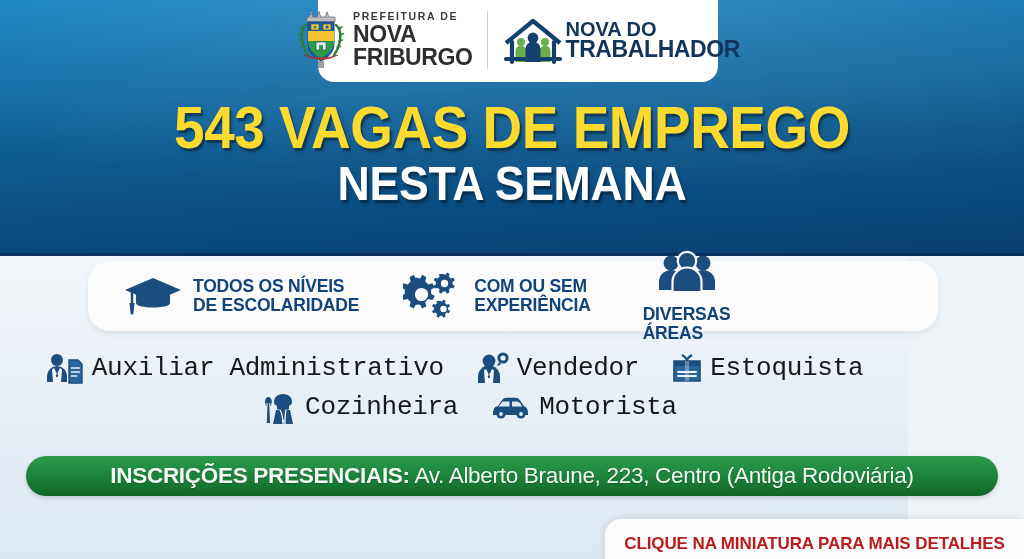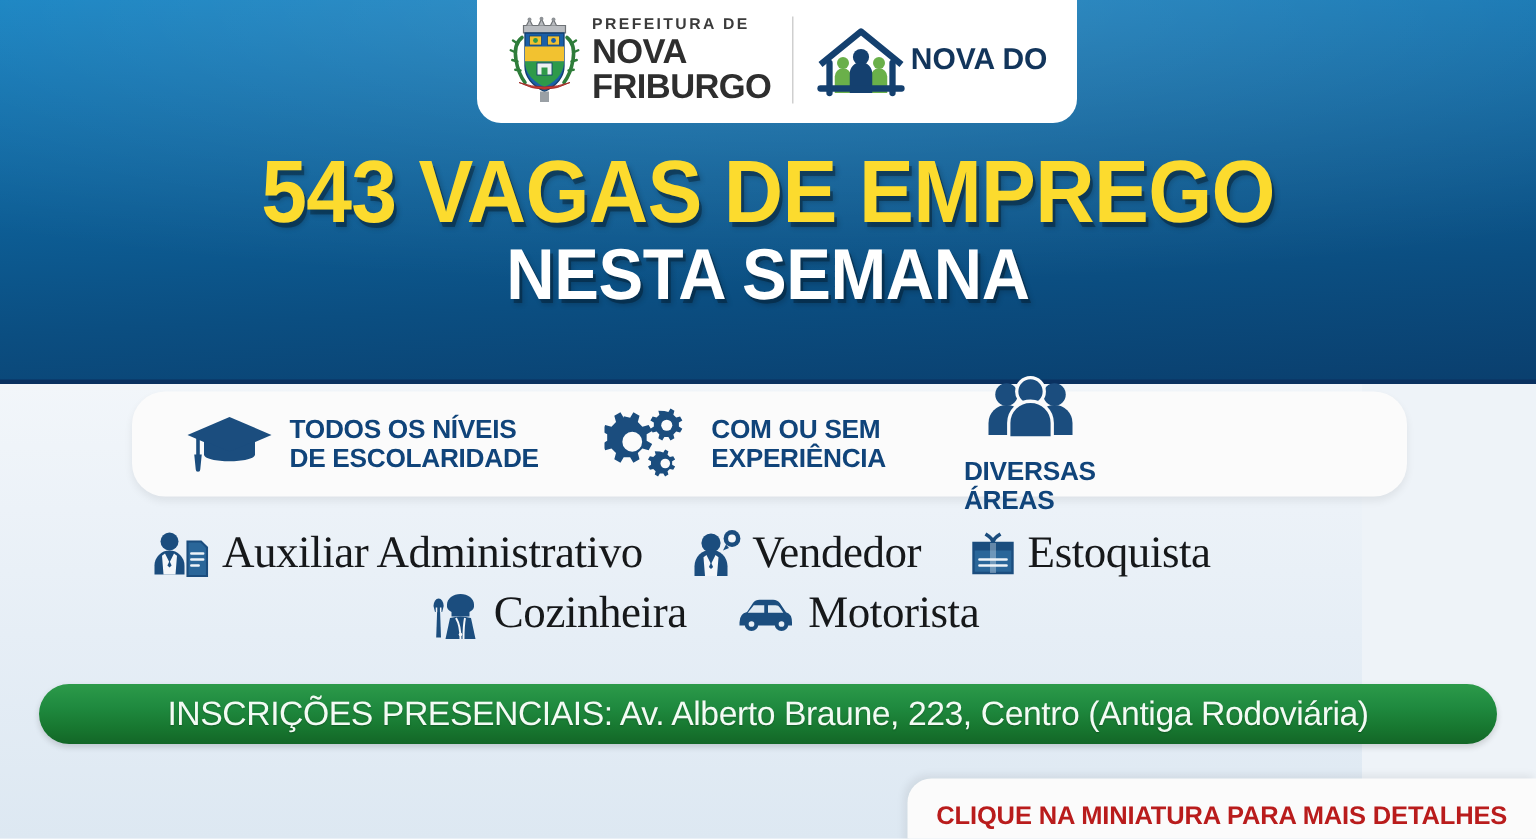--- a/index.html
+++ b/index.html
@@ -103,37 +103,37 @@
   .job-row{
     display:flex; justify-content:center; align-items:center;
   }
   .job-row + .job-row{ margin-top:6px;padding-left:29px; }
   .job{
     display:flex; align-items:center; gap:7px;
   }
   .job + .job{ margin-left:32px; }
   .job-ic{ flex:none; display:block; }
   .job-tx{
-    font-size:30px; color:#16181a; letter-spacing:-0.3px;
-    font-family:Liberation Serif, serif;
+    font-size:26px; color:#16181a; letter-spacing:-0.3px;
+    font-family:Liberation Mono, monospace;
   }
 
   
   .green-bar{
     position:absolute; left:26px; top:200px; width:972px; height:40px;
     border-radius:20px;
     background:linear-gradient(180deg,#2c9a4a 0%, #1f8a3f 38%, #17762f 75%, #136627 100%);
     box-shadow:0 2px 4px rgba(0,0,0,0.16);
     display:flex; align-items:center; justify-content:center;
   }
   .green-tx{
     color:#f3fbf4; font-size:22.5px; letter-spacing:-0.3px;
     text-shadow:0 1px 1px rgba(0,0,0,0.25);
   }
-  .green-tx b{ font-weight:normal; }
+  .green-tx b{ font-weight:bold; }
 
   
   .cta{
     position:absolute; left:605px; top:519px; width:419px; height:58px;
     background:#fbfbfb;
     border-radius:16px 0 0 0;
     box-shadow:-2px -2px 6px rgba(0,0,0,0.07);
     display:flex; align-items:flex-start; justify-content:center;
     padding-top:15px;
   }
@@ -189,20 +189,21 @@
           <circle cx="19" cy="27" r="4" fill="#6ab04a"></circle>
           <path d="M13.5 47 v-11 a5.5 5.5 0 0 1 11 0 v11 z" fill="#6ab04a"></path>
           <circle cx="43" cy="27" r="4" fill="#6ab04a"></circle>
           <path d="M37.5 47 v-11 a5.5 5.5 0 0 1 11 0 v11 z" fill="#6ab04a"></path>
           <circle cx="31" cy="23" r="5.4" fill="#14406f"></circle>
           <path d="M23.5 47 v-13 a7.5 7.5 0 0 1 15 0 v13 z" fill="#14406f"></path>
           <path d="M4 44 h54" stroke="#14406f" stroke-width="4.2" stroke-linecap="round"></path>
         </svg>
         <div class="casa-text">
           <div class="casa-l1">NOVA DO</div>
+          <div class="casa-l2">TRABALHADOR</div>
         </div>
       </div>
 
     </div>
   </div>
 
   <div class="headline">
     <div class="hl1">543 VAGAS DE EMPREGO</div>
     <div class="hl2">NESTA SEMANA</div>
   </div>

